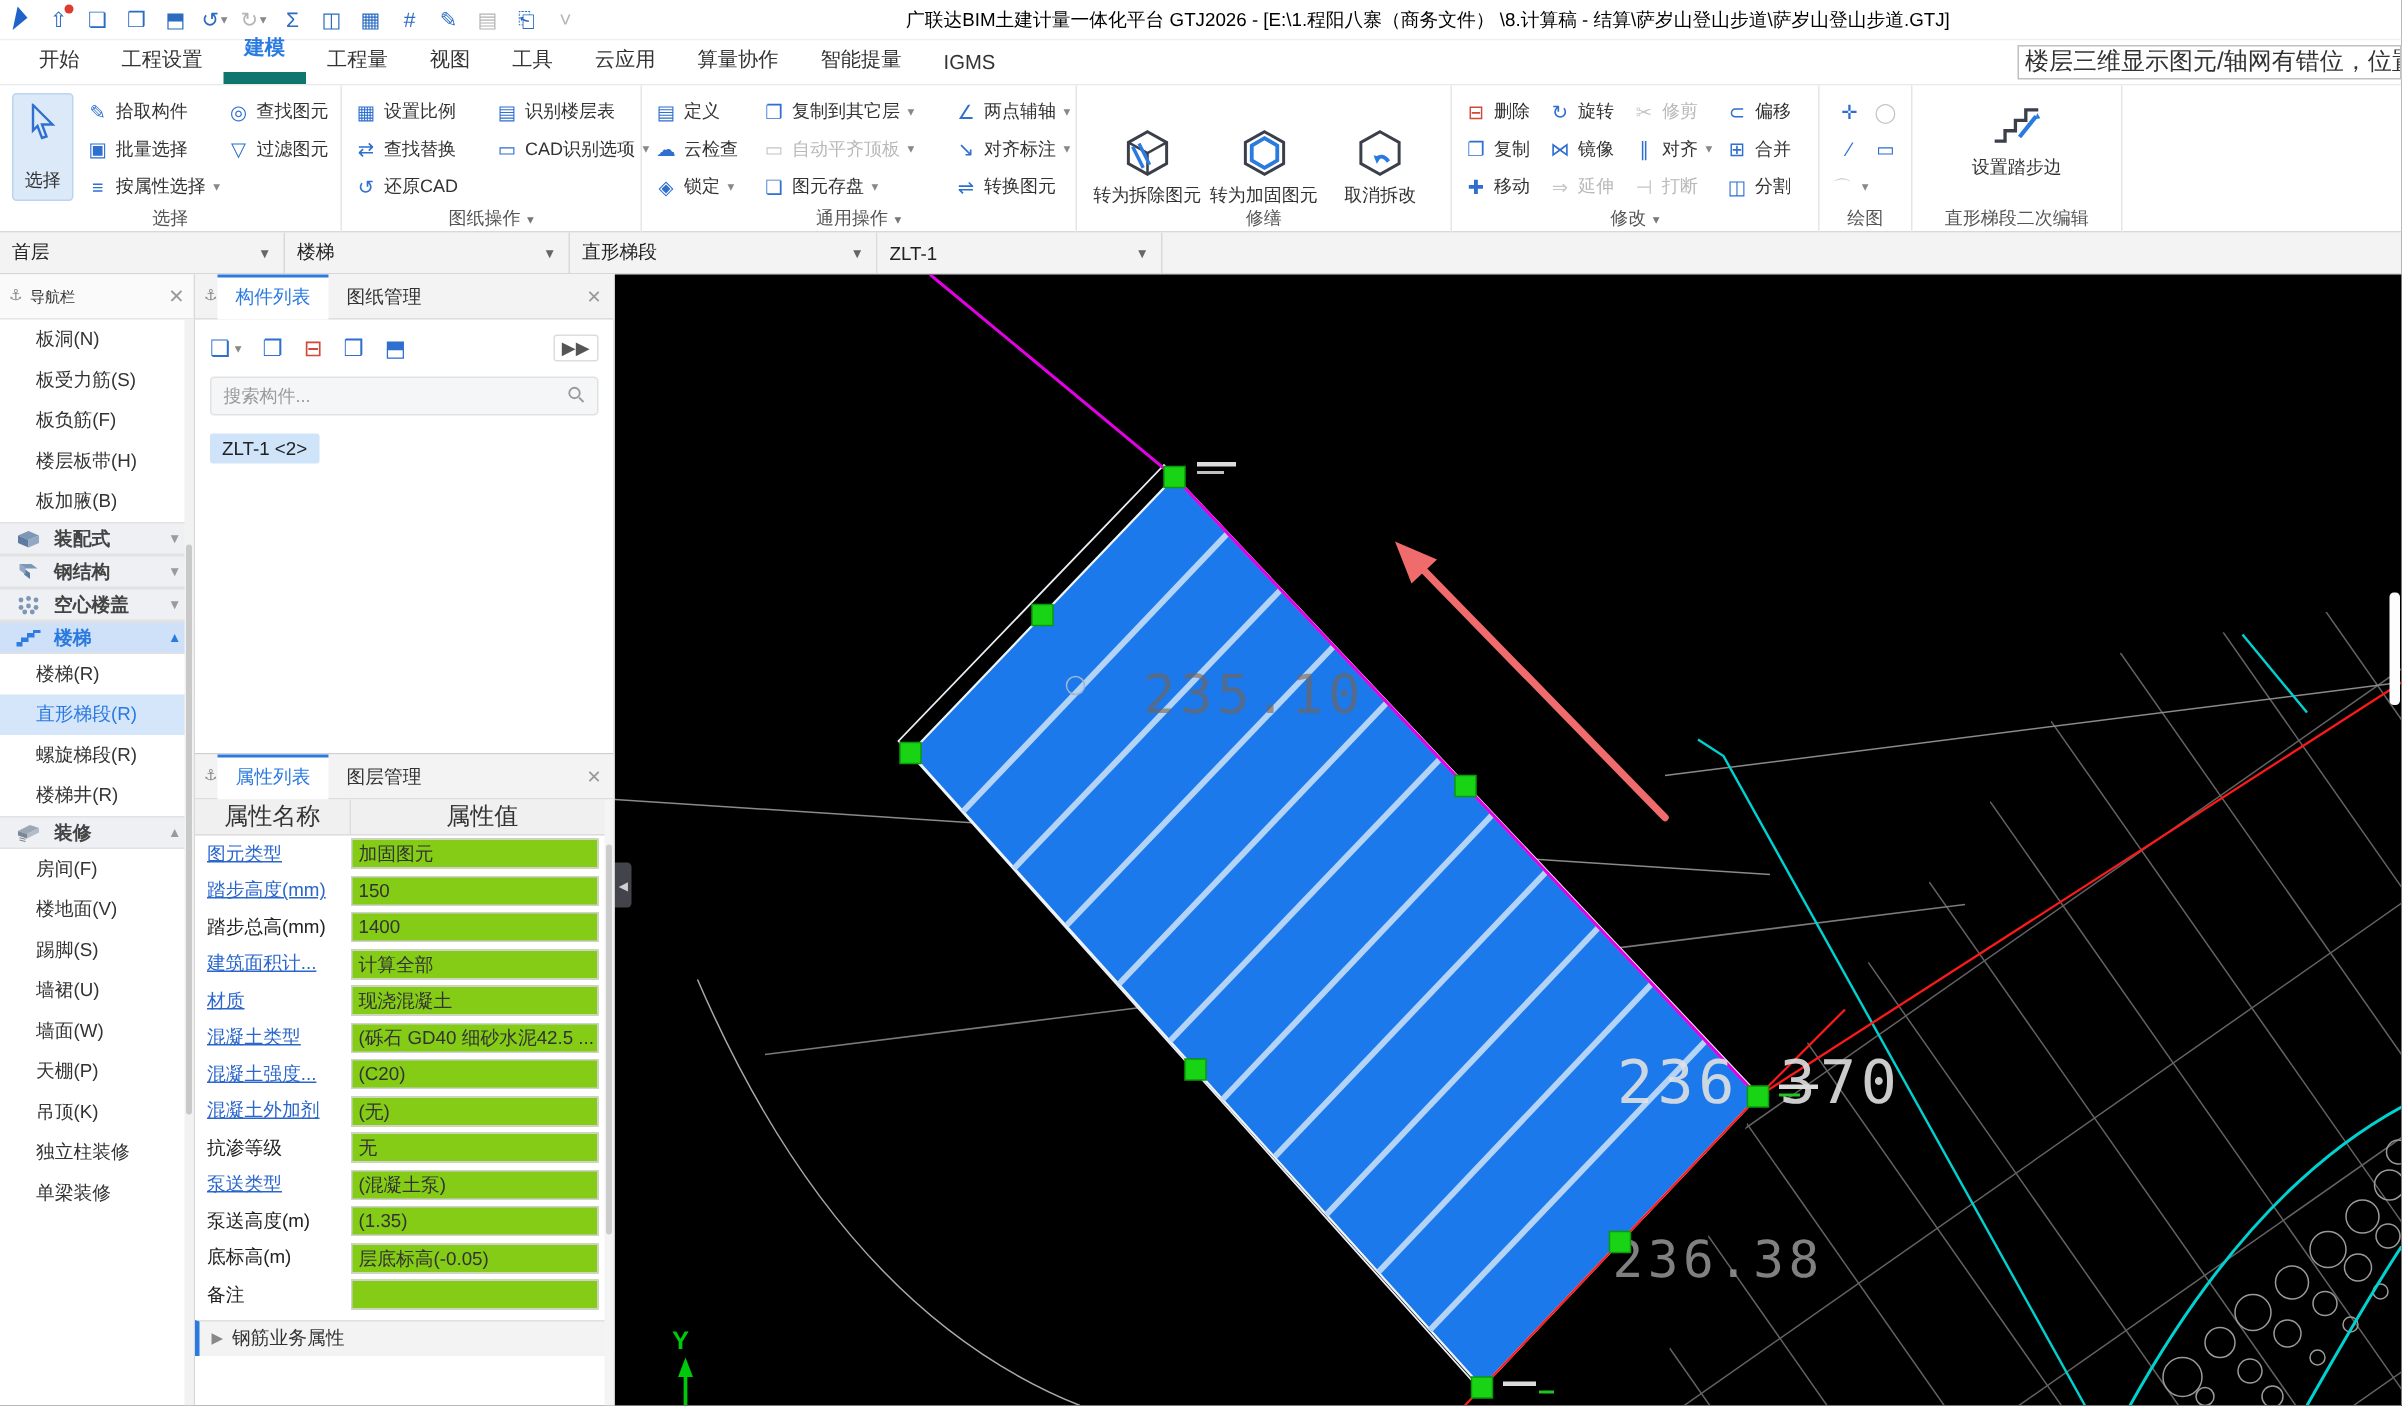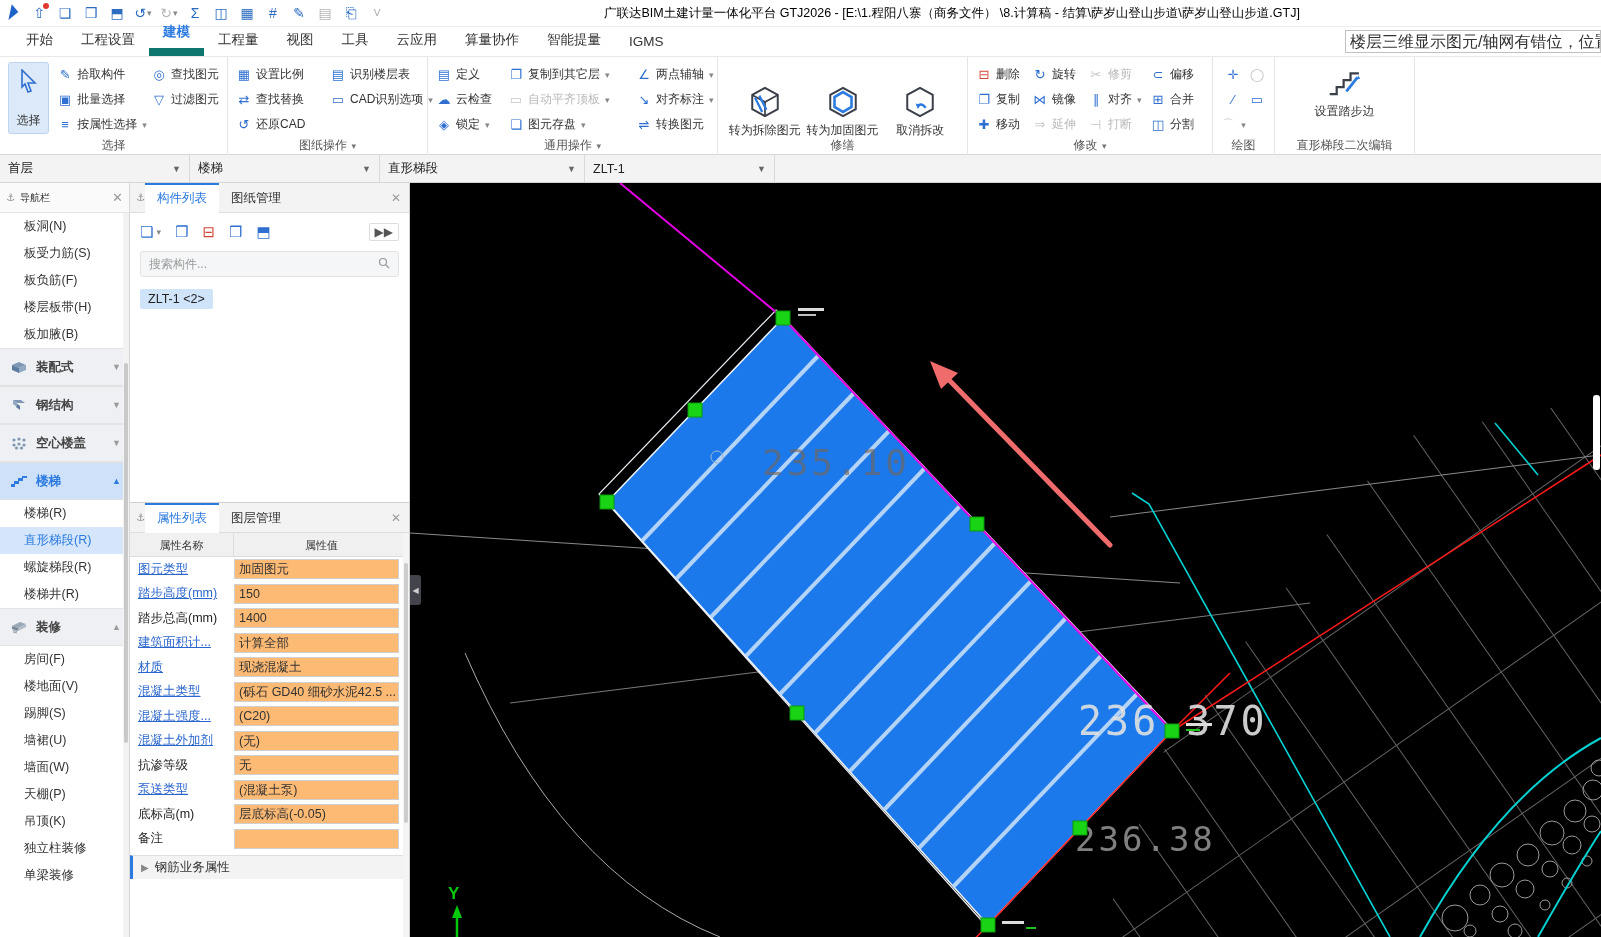--- a/index.html
+++ b/index.html
@@ -47,21 +47,21 @@
   .main { display:flex; height:754px; }
 
   
   .nav { position:relative; width:130px; border-right:1px solid #d9d9d9; background:#fff; overflow:hidden; }
   .phead { height:30px; display:flex; align-items:center; gap:5px; padding:0 6px; background:#fafafa; border-bottom:1px solid #e5e5e5; }
   .phead .ttl { font-size:10px; color:#333; flex:1; }
   .phead .x { color:#999; font-size:13px; }
   .lockico { color:#8a8a8a; font-size:10px; }
   .navitem { height:27px; line-height:27px; padding-left:24px; font-size:12.5px; color:#333; cursor:default; }
   .navitem.active { background:#d5e6fa; color:#2a7ae0; }
-  .navgroup { height:38px; display:flex; align-items:center; gap:8px; padding:0 8px 0 10px; background:#eef0f3; border-top:1px solid #e2e2e2; border-bottom:1px solid #e2e2e2; font-size:12.5px; font-weight:bold; color:#444; }
+  .navgroup { height:22px; display:flex; align-items:center; gap:8px; padding:0 8px 0 10px; background:#eef0f3; border-top:1px solid #e2e2e2; border-bottom:1px solid #e2e2e2; font-size:12.5px; font-weight:bold; color:#444; }
   .navgroup .chev { margin-left:auto; color:#9a9a9a; font-size:9px; font-weight:normal; }
   .navgroup.sel { background:#cfe1f8; color:#2a7ae0; }
   .navgroup.sel .chev { color:#2a7ae0; }
   .navsb { position:absolute; right:0; top:30px; bottom:0; width:6px; background:#f2f2f2; }
   .navsb .thumb { position:absolute; top:150px; height:380px; left:1px; width:4px; border-radius:2px; background:#c9c9c9; }
 
   
   .mid { width:280px; border-right:1px solid #cfcfcf; display:flex; flex-direction:column; background:#fff; }
   .panel { position:relative; }
   .ptabs { display:flex; align-items:center; height:30px; background:#f3f3f3; border-bottom:1px solid #ddd; padding-left:6px; gap:0; }
@@ -70,28 +70,28 @@
   .comp { height:320px; border-bottom:1px solid #cfcfcf; }
   .ctools { display:flex; align-items:center; gap:14px; height:38px; padding:0 10px; }
   .ctool { font-size:15px; color:#2f6fd0; display:flex; align-items:center; }
   .ctool .dd { margin-left:3px; }
   .ctool.more { margin-left:auto; color:#555; font-size:12px; border:1px solid #ddd; padding:1px 5px; border-radius:2px; }
   .searchbox { margin:0 10px; height:26px; background:#f5f6f7; border:1px solid #e2e2e2; border-radius:3px; display:flex; align-items:center; padding:0 8px; color:#9a9a9a; }
   .searchbox .mag { margin-left:auto; color:#aaa; }
   .chip { margin:12px 0 0 10px; display:inline-block; background:#cfe3f9; color:#222; padding:3px 8px; border-radius:2px; font-size:12.5px; }
 
   .props { flex:1; display:flex; flex-direction:column; }
-  .pcols { display:flex; height:24px; background:#f0f0f0; border-bottom:1px solid #ddd; font-size:11px; }
+  .pcols { display:flex; height:24px; background:#f0f0f0; border-bottom:1px solid #ddd; font-size:16px; }
   .pcols div { line-height:24px; text-align:center; }
   .pcol1 { width:104px; border-right:1px solid #ddd; }
   .pcol2 { flex:1; }
   .prow { display:flex; align-items:center; height:24.5px; padding-left:8px; }
   .pname { width:96px; font-size:12.5px; color:#222; white-space:nowrap; overflow:hidden; }
   .pname.link { color:#2a66cc; text-decoration:underline; }
-  .pval { flex:1; margin-right:10px; height:20px; border:1px solid #d0d0d0; background:#fdba74; font-size:12.5px; line-height:18px; padding:0 4px; white-space:nowrap; overflow:hidden; }
+  .pval { flex:1; margin-right:10px; height:20px; border:1px solid #d0d0d0; background:#84cc16; font-size:12.5px; line-height:18px; padding:0 4px; white-space:nowrap; overflow:hidden; }
   .pfoot { margin-top:4px; height:24px; background:#f3f3f3; border-top:1px solid #e0e0e0; display:flex; align-items:center; gap:6px; padding-left:8px; font-size:12.5px; color:#333; border-left:3px solid #2a7ae0; }
   .pfoot .tri { color:#888; font-size:10px; }
   .propsb { position:absolute; right:0; top:30px; bottom:0; width:6px; background:#f4f4f4; }
   .propsb .thumb { position:absolute; top:30px; height:260px; left:1px; width:4px; border-radius:2px; background:#ccc; }
 
   
   .canvas { position:relative; flex:1; background:#000; overflow:hidden; }
   .collapse-tab { position:absolute; left:0; top:392px; width:11px; height:30px; background:#43434c; color:#cfcfcf; font-size:8px; display:flex; align-items:center; justify-content:center; border-radius:0 3px 3px 0; }
   .vthumb { position:absolute; right:1px; top:212px; width:7px; height:75px; background:#fdfdfd; border-radius:3px; }
   .cadtext { font-family:"DejaVu Sans Mono","Liberation Mono",monospace; letter-spacing:3px; }
@@ -552,20 +552,24 @@
           </div>
         <div class="prow">
             <div class="pname">抗渗等级</div>
             <div class="pval">无</div>
           </div>
         <div class="prow">
             <div class="pname link">泵送类型</div>
             <div class="pval">(混凝土泵)</div>
           </div>
         <div class="prow">
+            <div class="pname">泵送高度(m)</div>
+            <div class="pval">(1.35)</div>
+          </div>
+        <div class="prow">
             <div class="pname">底标高(m)</div>
             <div class="pval">层底标高(-0.05)</div>
           </div>
         <div class="prow">
             <div class="pname">备注</div>
             <div class="pval"></div>
           </div>
         <div class="pfoot">
           <span class="tri">▶</span>
           <span>钢筋业务属性</span>

